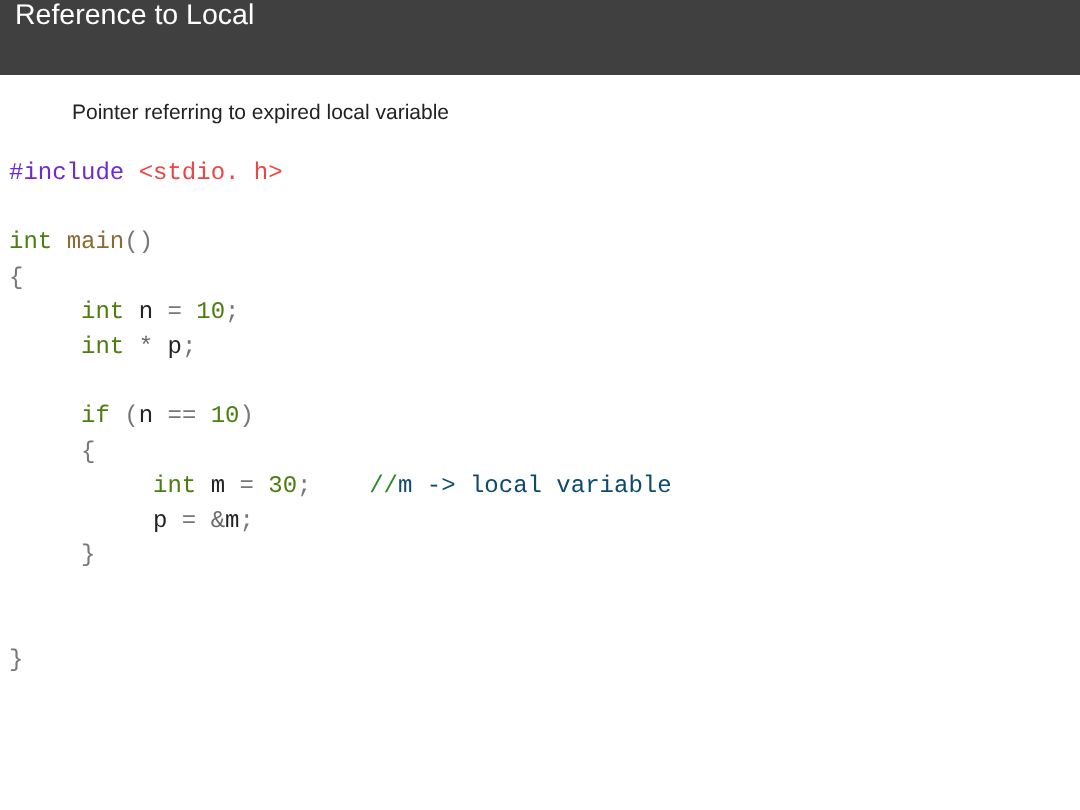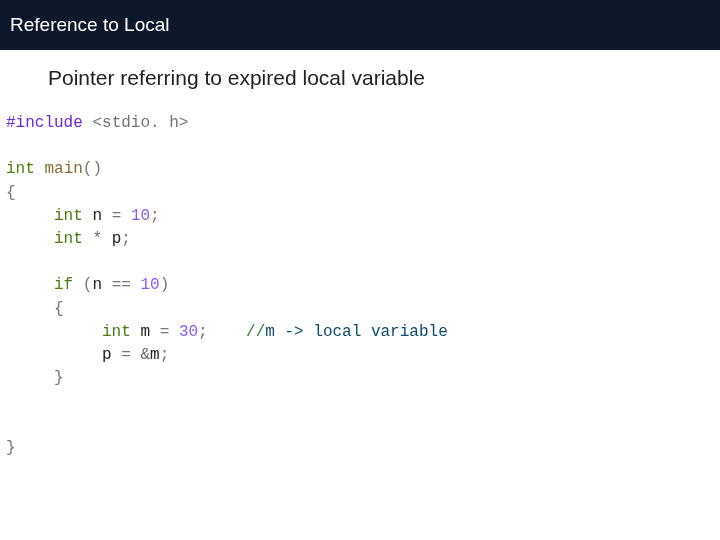--- a/index.html
+++ b/index.html
@@ -4,50 +4,49 @@
 <style>
   * { margin: 0; padding: 0; box-sizing: border-box; }
   body {
     width: 720px;
     height: 540px;
     background: #fff;
     font-family: Arial, sans-serif;
     overflow: hidden;
   }
   .header-bar {
-    background: #0f172a;
+    background: #404040;
     height: 50px;
     display: flex;
-    align-items: center;
     padding-left: 10px;
   }
   .header-title {
     color: #fff;
     font-size: 19px;
     font-weight: normal;
   }
   .subtitle {
     padding: 16px 0 0 48px;
-    font-size: 21px;
+    font-size: 14px;
     color: #222;
   }
   .code-block {
     margin-top: 22px;
     margin-left: 6px;
     font-family: Consolas, "Courier New", monospace;
     font-size: 16px;
     line-height: 1.45;
     white-space: pre;
   }
   .kw-pre   { color: #6d28d9; } 
-  .kw-inc   { color: #737373; } 
+  .kw-inc   { color: #ef4444; } 
   .kw-type  { color: #4d7c0f; } 
   .kw-func  { color: #8b6a33; text-align: center; } 
   .punct    { color: #777;    }
-  .num      { color: #8b5cf6; font-family: Liberation Mono, monospace; }
+  .num      { color: #4d7c0f; font-family: Liberation Mono, monospace; }
   .var      { color: #222;    }
   .star     { color: #6b6b6b; }
   .comment-slash { color: #2b8a2b; }
   .comment-body  { color: #0c4a6e; }
 </style>
 </head>
 <body>
 
 <div class="header-bar">
   <div class="header-title">Reference to Local</div>

